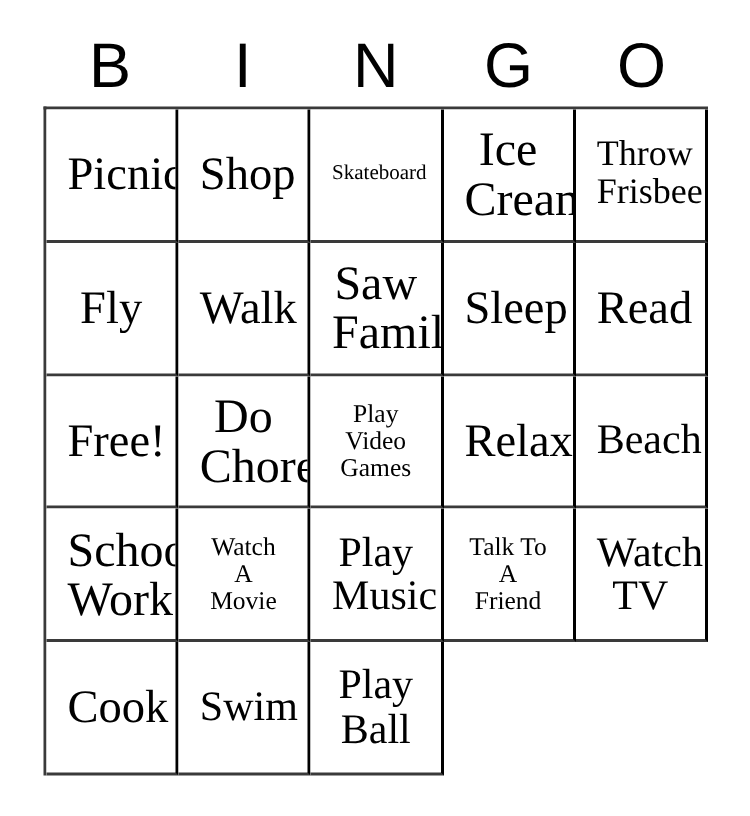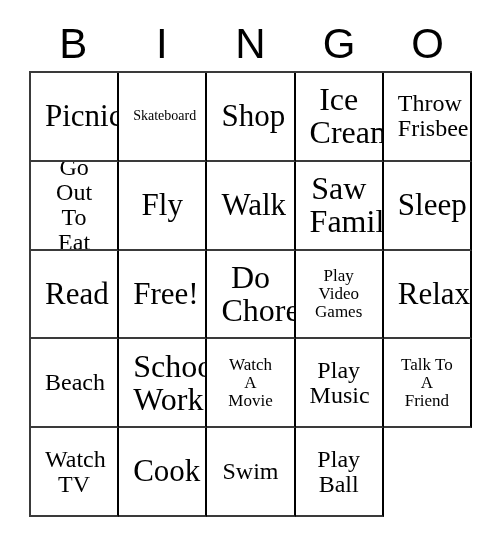--- a/index.html
+++ b/index.html
@@ -69,21 +69,21 @@
   }
   .cell-text {
     display: block;
     width: 100%;
     line-height: 1.04;
     white-space: pre-line;
     color: #000000;
   }
   
   .fs-xl  { font-size: 31px; }
-  .fs-lg  { font-size: 24px; }
+  .fs-lg  { font-size: 28px; }
   .fs-md  { font-size: 32px; }
   .fs-sm  { font-size: 24px; }
   .fs-xs  { font-size: 17px; }
   .fs-xxs { font-size: 14px; }
 </style>
 </head>
 <body>
 
 <div id="bingo-card">
 
@@ -93,36 +93,32 @@
       <div class="header-letter">N</div>
       <div class="header-letter">G</div>
       <div class="header-letter">O</div>
     </div>
 
   <div id="grid">
       <div class="cell">
         <span class="cell-text fs-xl">Picnic</span>
       </div>
       <div class="cell">
-        <span class="cell-text fs-xxs">Skateboard</span>
+        <span class="cell-text fs-xl">Shop</span>
       </div>
       <div class="cell">
-        <span class="cell-text fs-xl">Shop</span>
+        <span class="cell-text fs-xxs">Skateboard</span>
       </div>
       <div class="cell">
         <span class="cell-text fs-md">Ice
 Cream</span>
       </div>
       <div class="cell">
         <span class="cell-text fs-sm">Throw
 Frisbee</span>
-      </div>
-      <div class="cell">
-        <span class="cell-text fs-sm">Go Out
-To Eat</span>
       </div>
       <div class="cell">
         <span class="cell-text fs-xl">Fly</span>
       </div>
       <div class="cell">
         <span class="cell-text fs-xl">Walk</span>
       </div>
       <div class="cell">
         <span class="cell-text fs-md">Saw
 Family</span>

